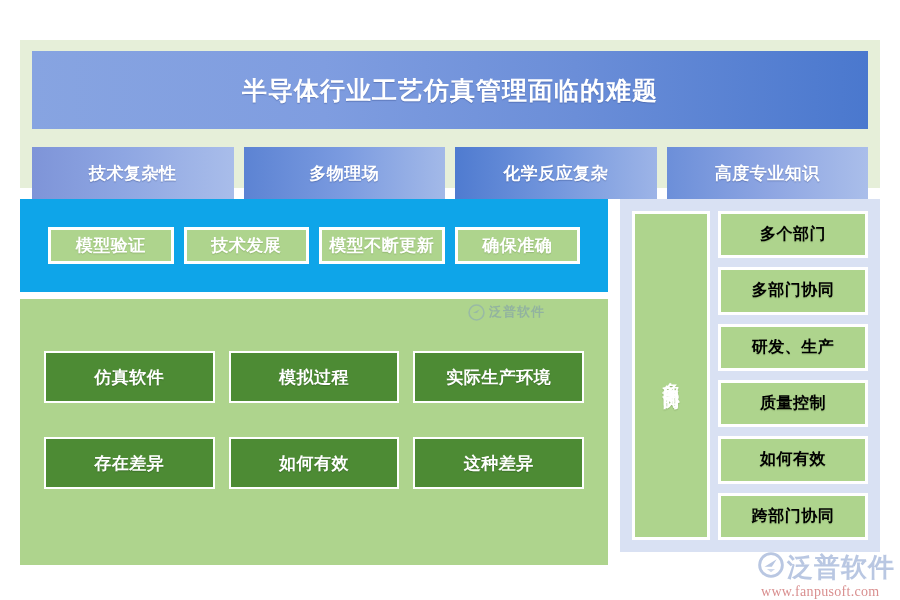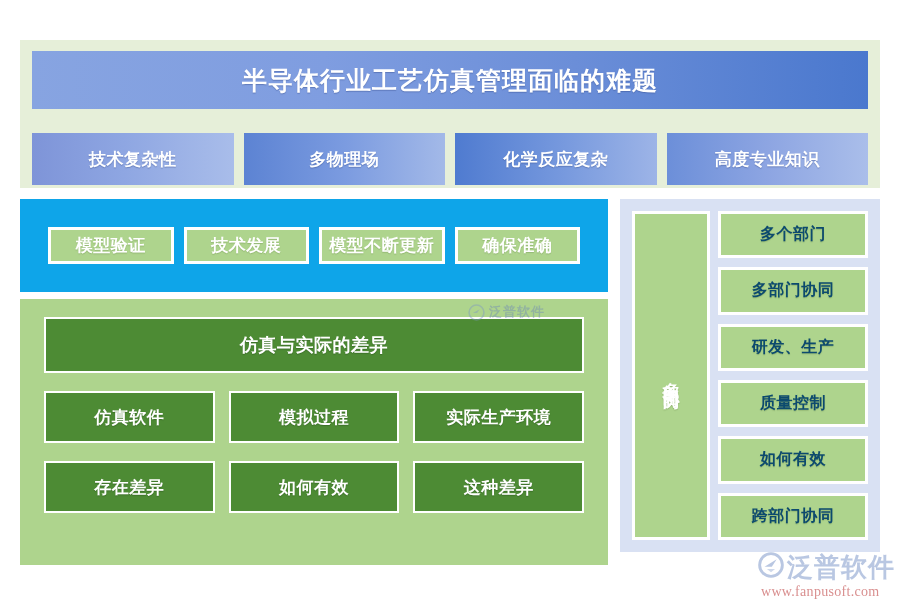--- a/index.html
+++ b/index.html
@@ -28,35 +28,35 @@
     position: absolute;
     left: 20px;
     top: 40px;
     width: 860px;
     height: 148px;
     background: #e6efd9;
     box-sizing: border-box;
     padding: 11px 12px 12px 12px;
   }
   .title-bar {
-    height: 58px;
+    height: 78px;
     background: linear-gradient(to right, #87a4e1 0%, #7f9de0 35%, #6b8ed8 65%, #4a78ce 100%);
     display: flex;
     align-items: center;
     justify-content: center;
   }
   .title-bar .title-text {
     color: #ffffff;
     font-size: 25px;
     font-weight: bold;
     letter-spacing: 1px;
     text-shadow: 0 1px 1px rgba(40,60,120,.35);
   }
   .chip-row {
-    margin-top: 24px;
+    margin-top: 18px;
     display: flex;
     justify-content: space-between;
     gap: 10px;
   }
   .chip {
     flex: 1 1 0;
     height: 52px;
     display: flex;
     align-items: center;
     justify-content: center;
@@ -121,21 +121,21 @@
     justify-content: center;
     color: #ffffff;
     font-size: 18px;
     font-weight: bold;
     letter-spacing: .5px;
     text-shadow: 0 1px 1px rgba(30,60,20,.35);
   }
   .grid-row {
     display: flex;
     gap: 14px;
-    margin-top: 18px;
+    margin-top: 34px;
   }
   .darkbox {
     flex: 1 1 0;
     height: 52px;
     background: #4d8b34;
     border: 2px solid #ffffff;
     box-sizing: border-box;
     display: flex;
     align-items: center;
     justify-content: center;
@@ -184,21 +184,21 @@
     gap: 9px;
   }
   .listbox {
     flex: 1 1 0;
     background: #aed48d;
     border: 3px solid #ffffff;
     box-sizing: border-box;
     display: flex;
     align-items: center;
     justify-content: center;
-    color: #0c4a6e;
+    color: #000000;
     font-size: 16px;
     font-weight: bold;
     letter-spacing: .5px;
     text-shadow: 0 1px 1px rgba(90,120,60,.30);
   }
 
   
   .wm-inner {
     position: absolute;
     left: 468px;
@@ -289,23 +289,20 @@
     <div class="lightbox">
       <span>模型不断更新</span>
     </div>
     <div class="lightbox">
       <span>确保准确</span>
     </div>
   </div>
 
   <div class="green-panel">
 
-    <div class="banner">
-      <span>仿真与实际的差异</span>
-    </div>
 
     <div class="grid-row">
       <div class="darkbox">
         <span>仿真软件</span>
       </div>
       <div class="darkbox">
         <span>模拟过程</span>
       </div>
       <div class="darkbox">
         <span>实际生产环境</span>

